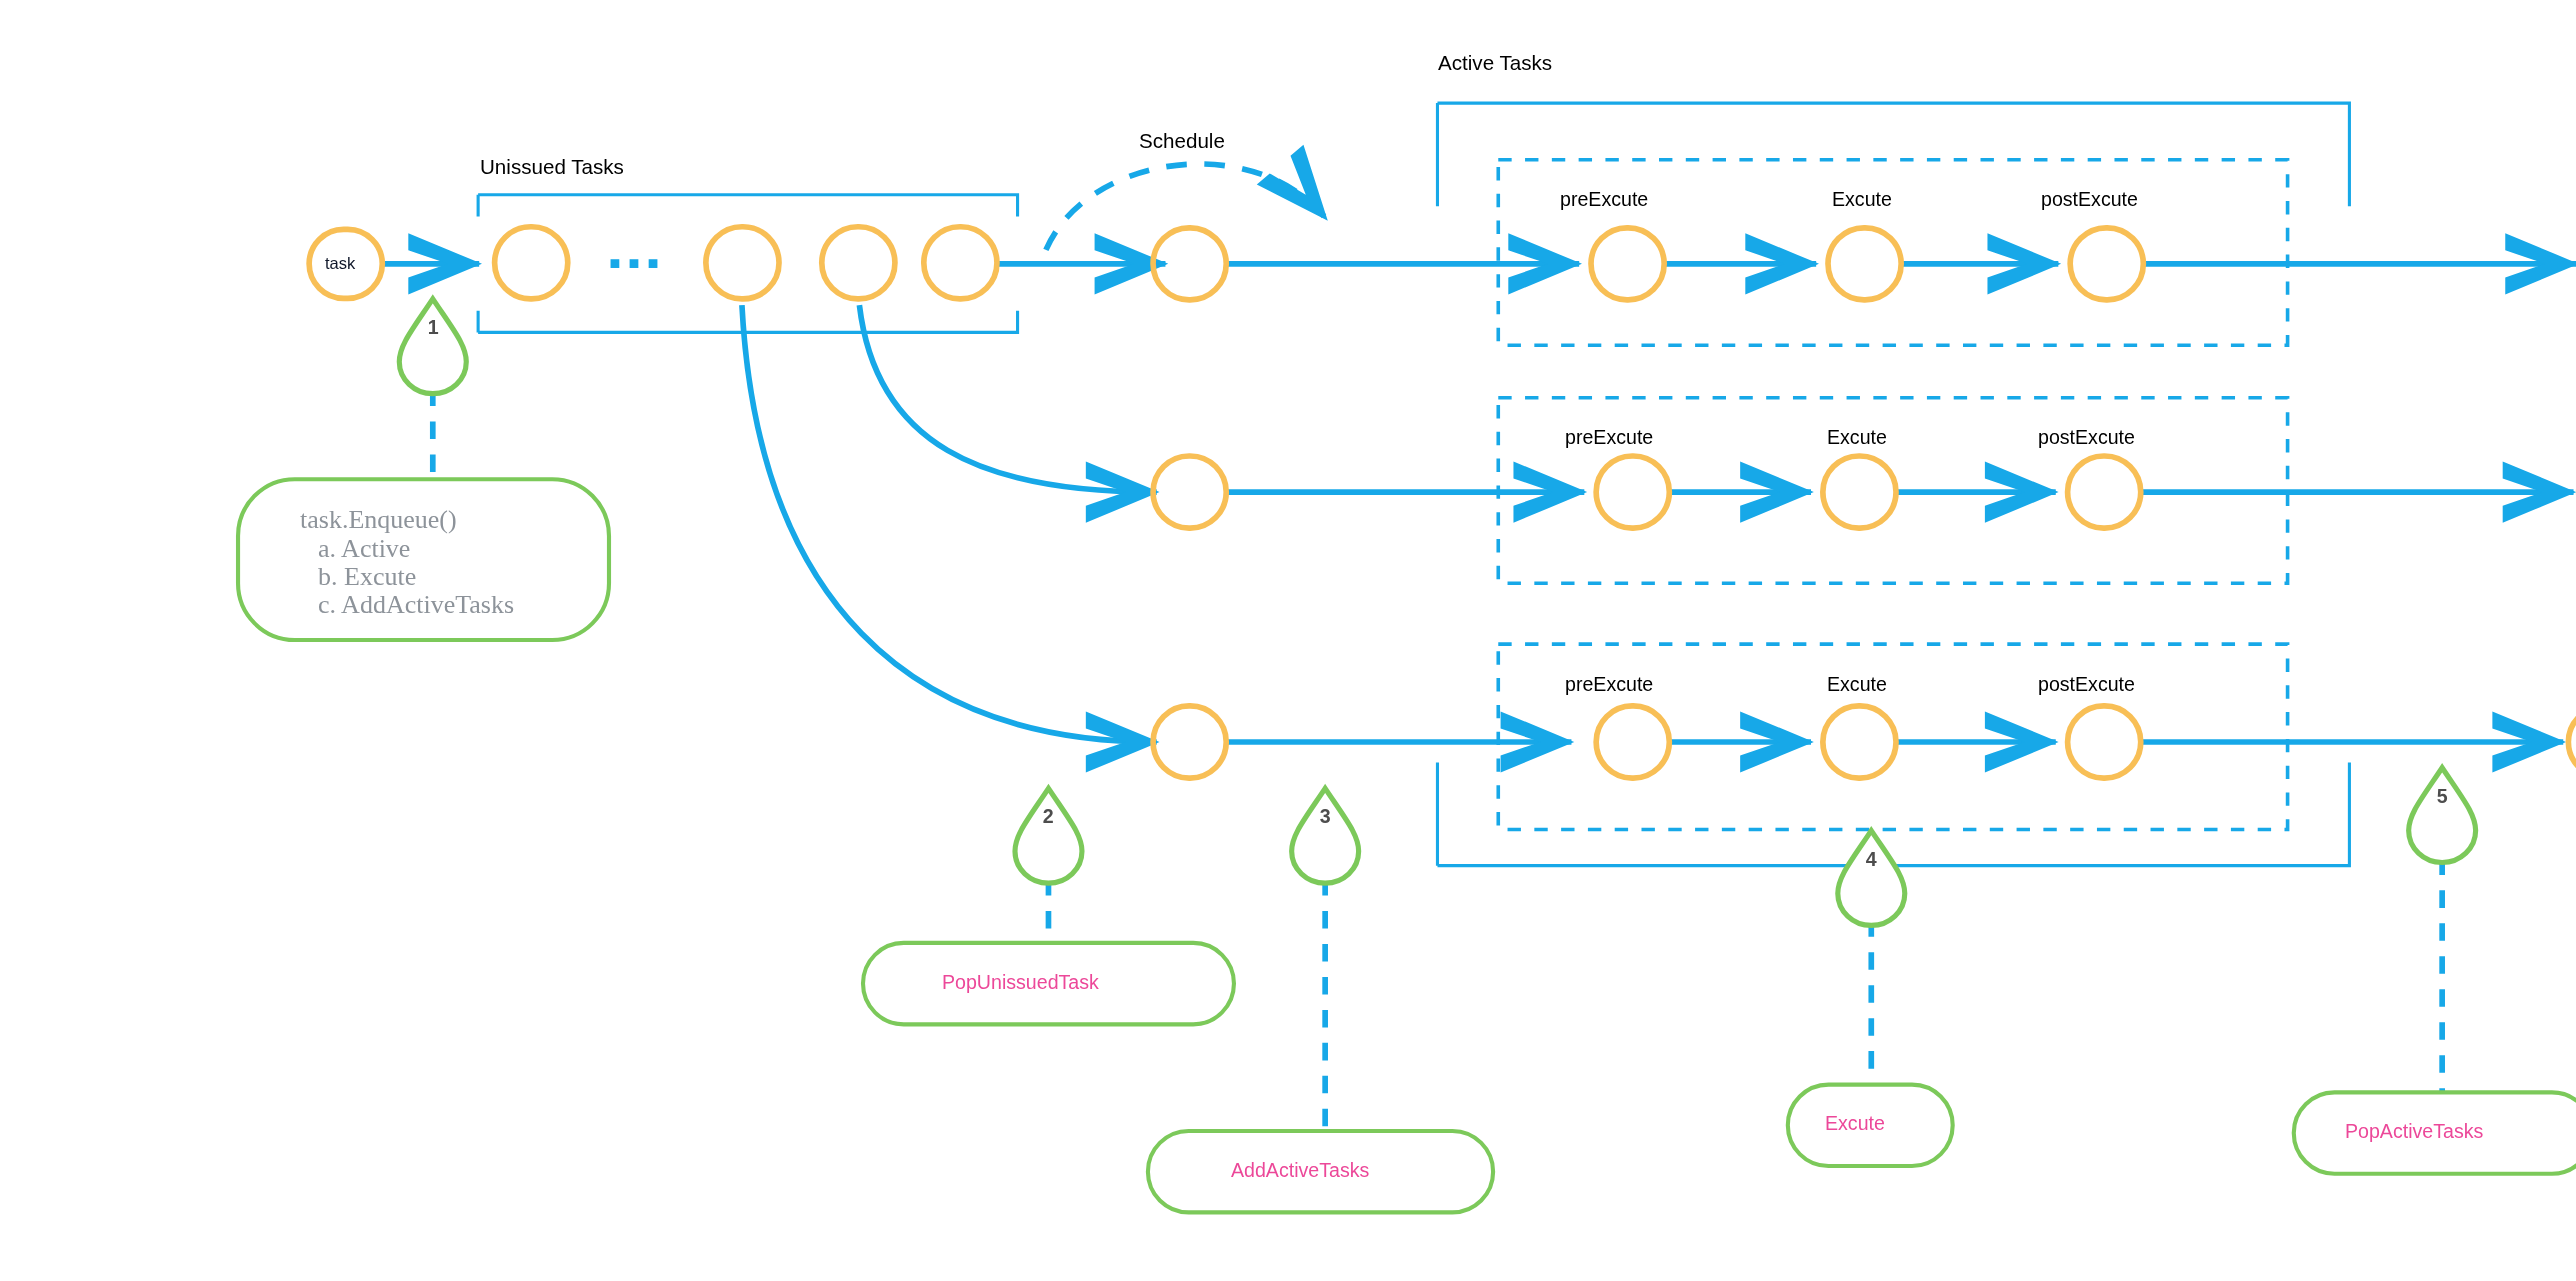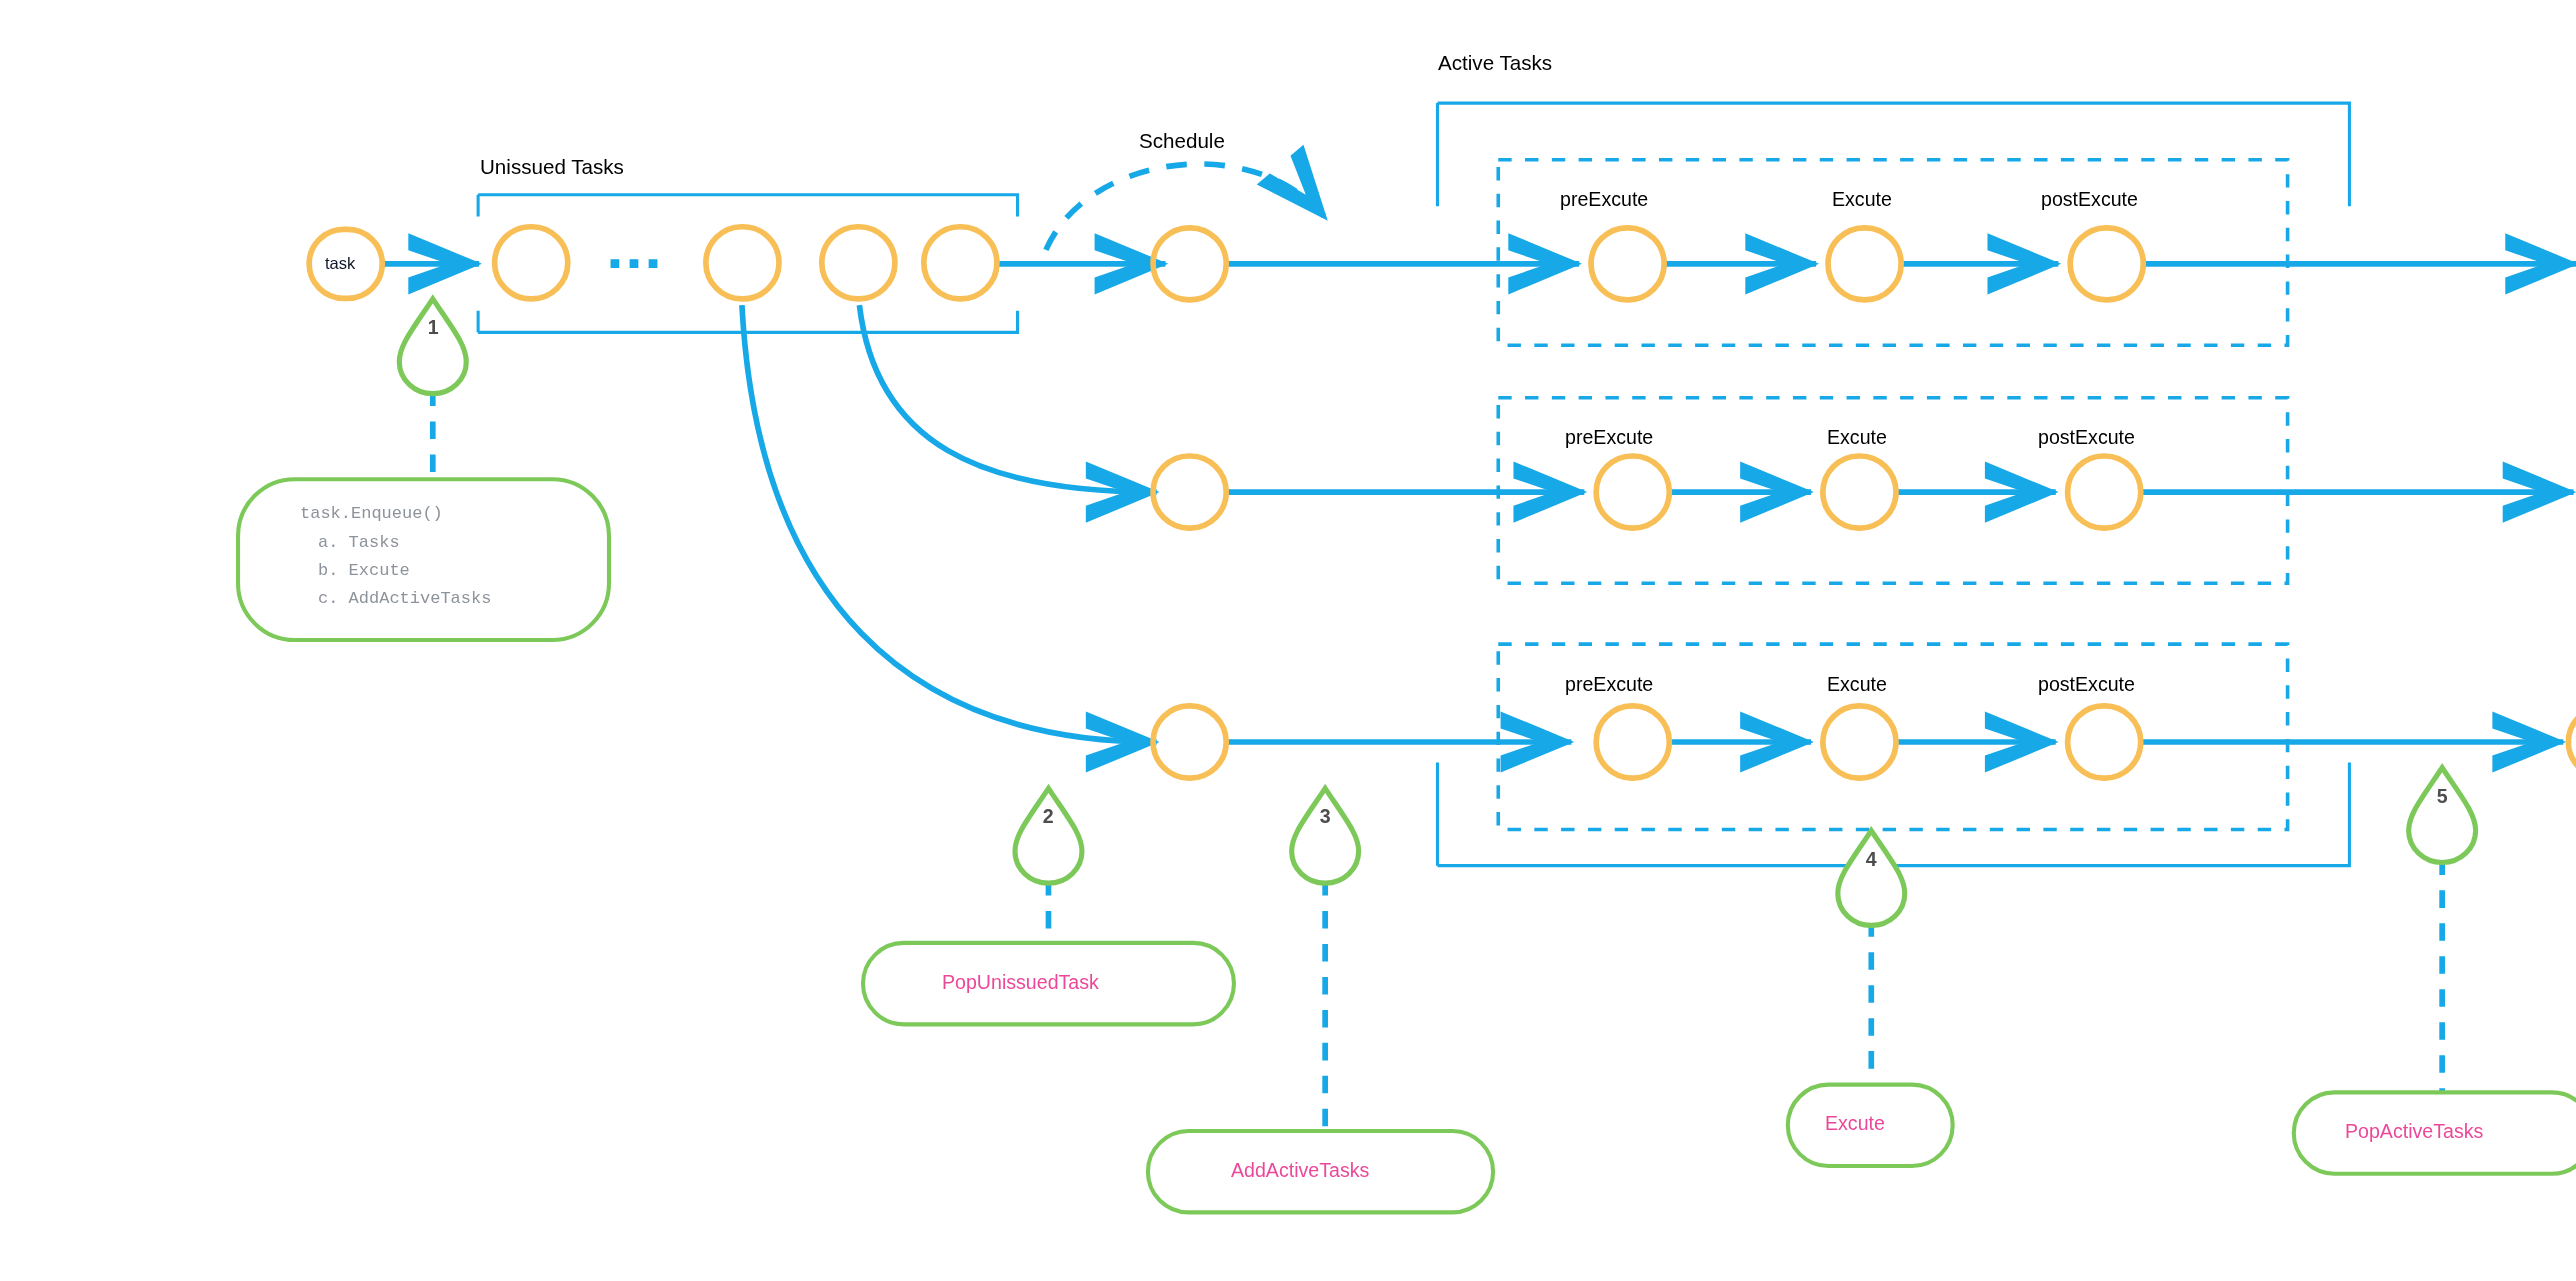--- a/index.html
+++ b/index.html
@@ -46,24 +46,24 @@
     color: #0f172a;
   }
   .lbl-badge {
     font-size: 19.6px;
     color: #4d4d4d;
     font-weight: bold;
   }
   .callout-text {
     position: absolute;
     color: #8d939a;
-    font-size: 17px;
+    font-size: 26px;
     line-height: 1.42;
     white-space: pre;
-    font-family: Liberation Mono, monospace;
+    font-family: Liberation Serif, serif;
   }
 </style>
 </head>
 <body>
 
 <div id="stage">
 
   <svg id="canvas" viewBox="0 0 6044 2488" xmlns="http://www.w3.org/2000/svg">
     <defs>
       <marker id="ah" markerWidth="16" markerHeight="16" refX="13.5" refY="6" orient="auto" markerUnits="strokeWidth">
@@ -205,21 +205,21 @@
   <div class="lbl lbl-stage" style="left:1827px; top:675px;">Excute</div>
   <div class="lbl lbl-stage" style="left:2038px; top:675px;">postExcute</div>
 
   <div class="lbl lbl-badge" style="left:427px; top:318px; width:12.4px; text-align:center;">1</div>
   <div class="lbl lbl-badge" style="left:1042px; top:807px; width:12.4px; text-align:center;">2</div>
   <div class="lbl lbl-badge" style="left:1319px; top:807px; width:12.4px; text-align:center;">3</div>
   <div class="lbl lbl-badge" style="left:1865px; top:850px; width:12.4px; text-align:center;">4</div>
   <div class="lbl lbl-badge" style="left:2436px; top:787px; width:12.4px; text-align:center;">5</div>
 
   <div class="callout-text" style="left:300px; top:502px;">task.Enqueue()</div>
-  <div class="callout-text" style="left:318px; top:531px;">a. Tasks</div>
+  <div class="callout-text" style="left:318px; top:531px;">a. Active</div>
   <div class="callout-text" style="left:318px; top:559px;">b. Excute</div>
   <div class="callout-text" style="left:318px; top:587px;">c. AddActiveTasks</div>
 
   <div class="lbl lbl-callout" style="left:942px; top:973px;">PopUnissuedTask</div>
 
   <div class="lbl lbl-callout" style="left:1231px; top:1161px;">AddActiveTasks</div>
 
   <div class="lbl lbl-callout" style="left:1825px; top:1114px;">Excute</div>
 
   <div class="lbl lbl-callout" style="left:2345px; top:1122px;">PopActiveTasks</div>

